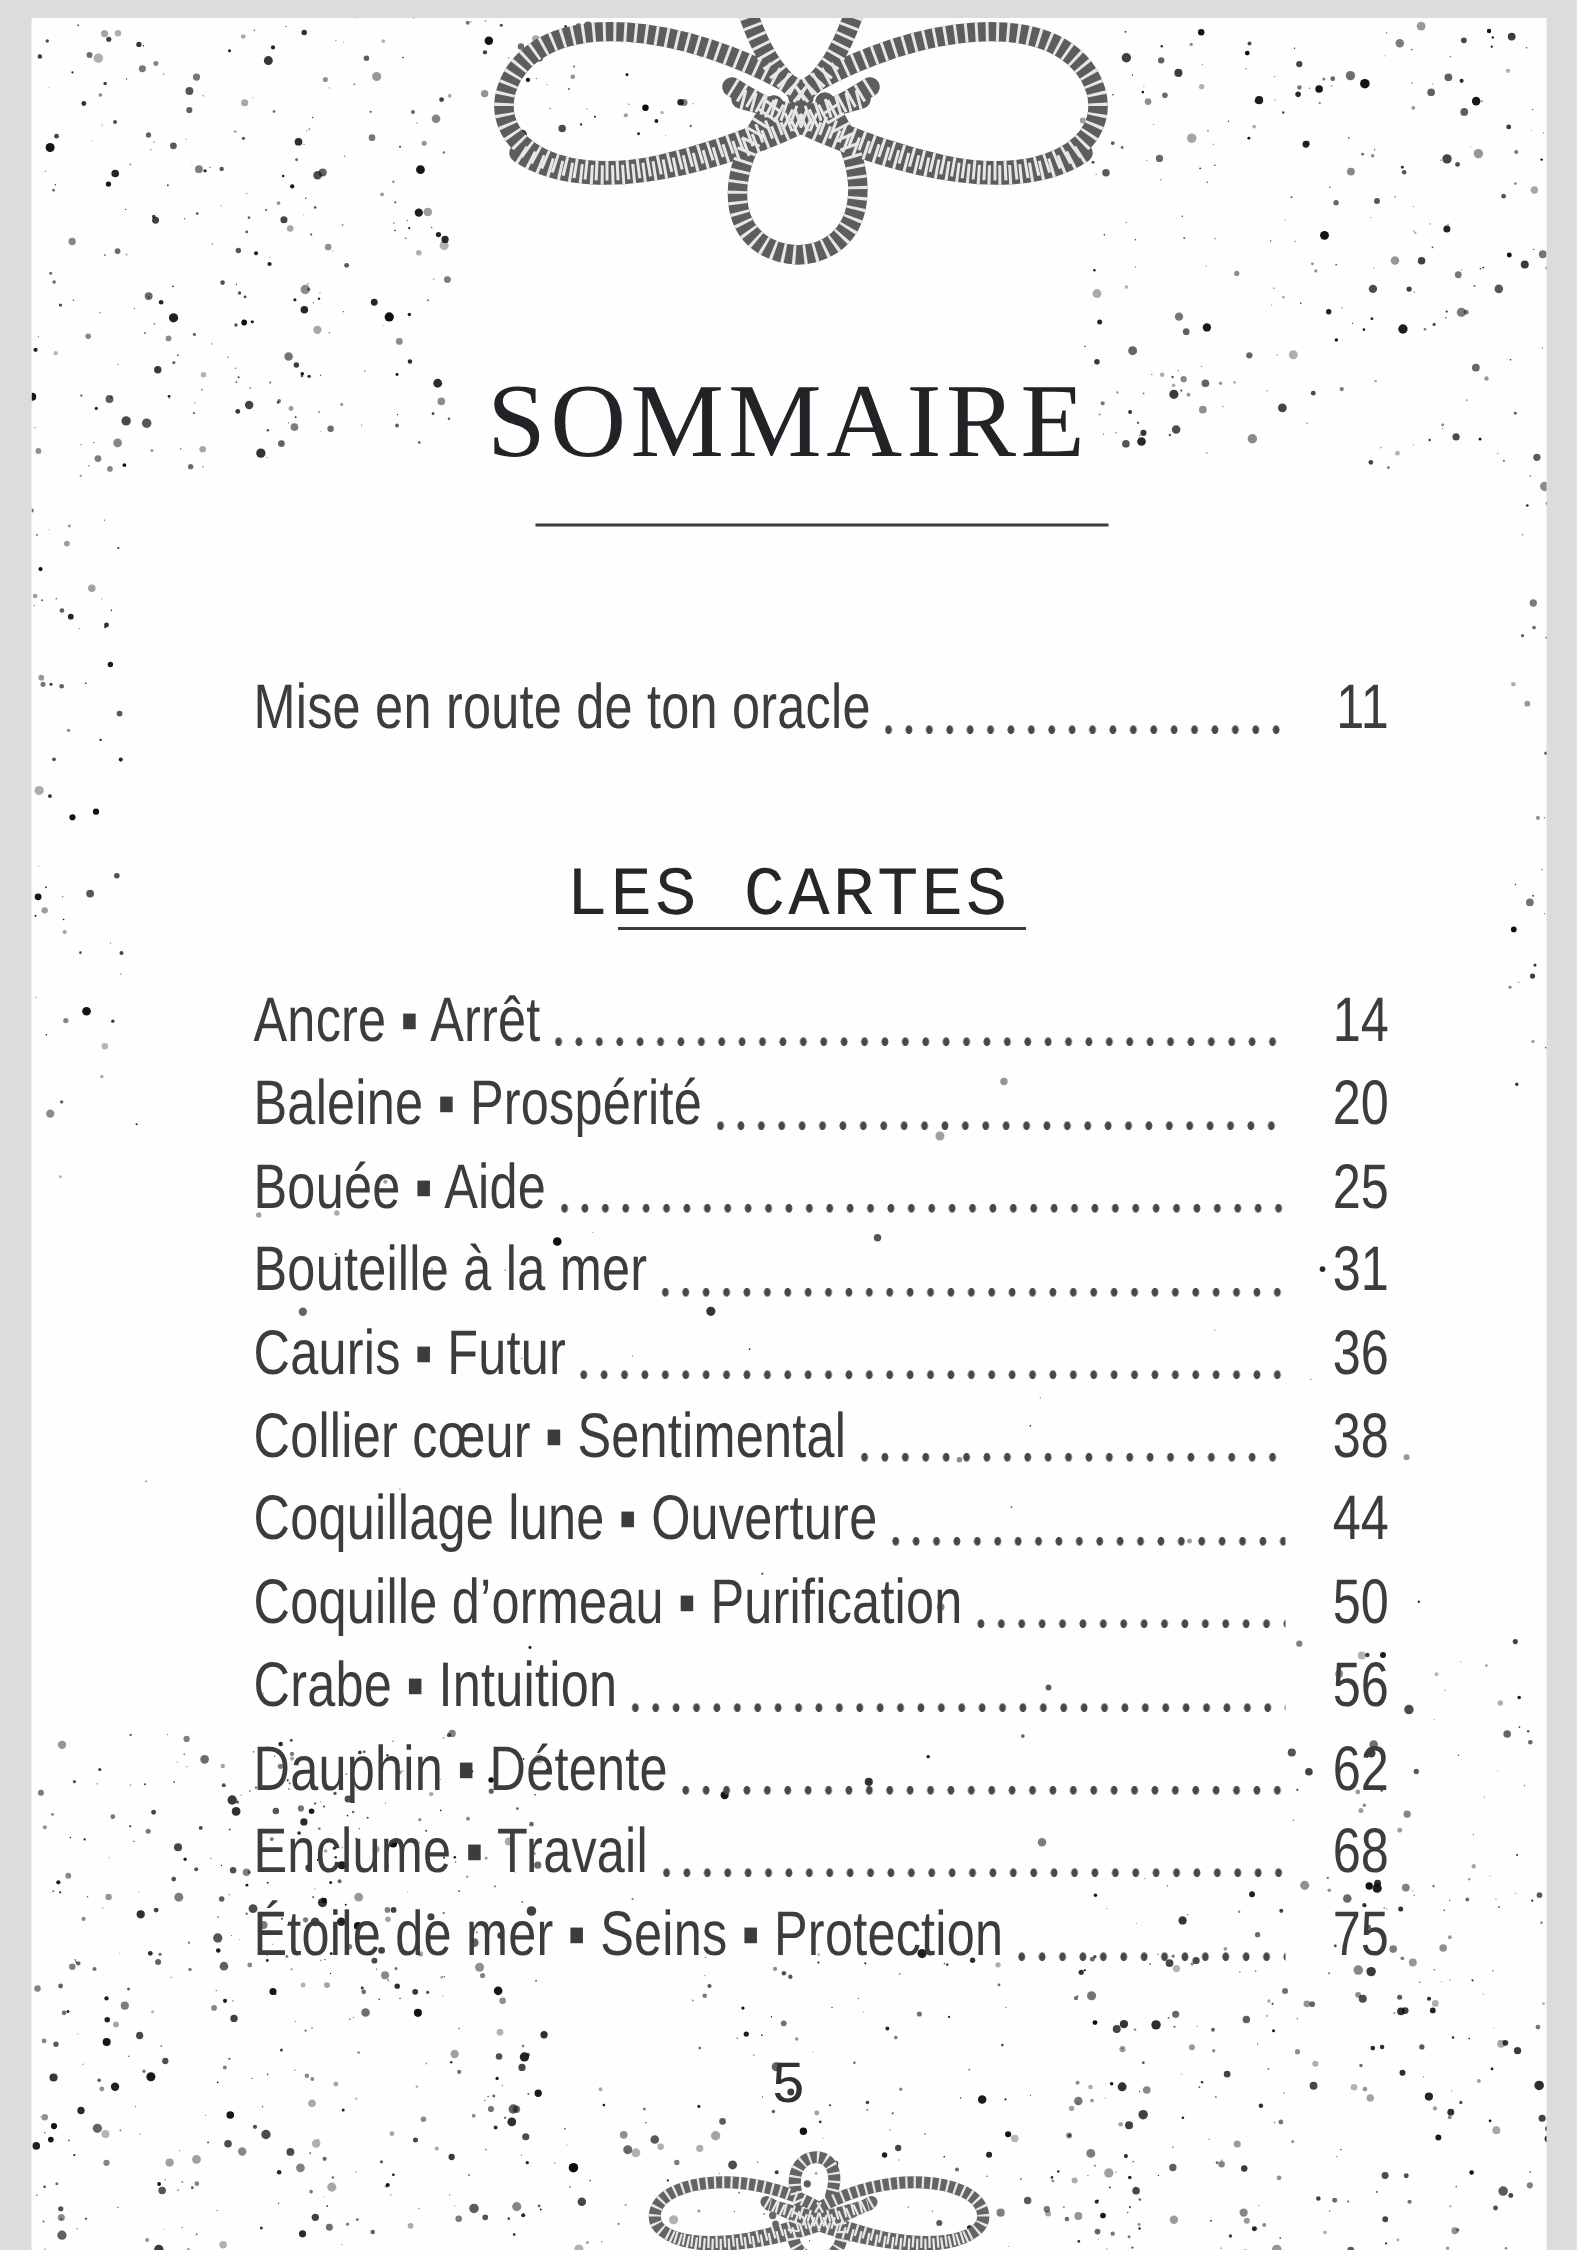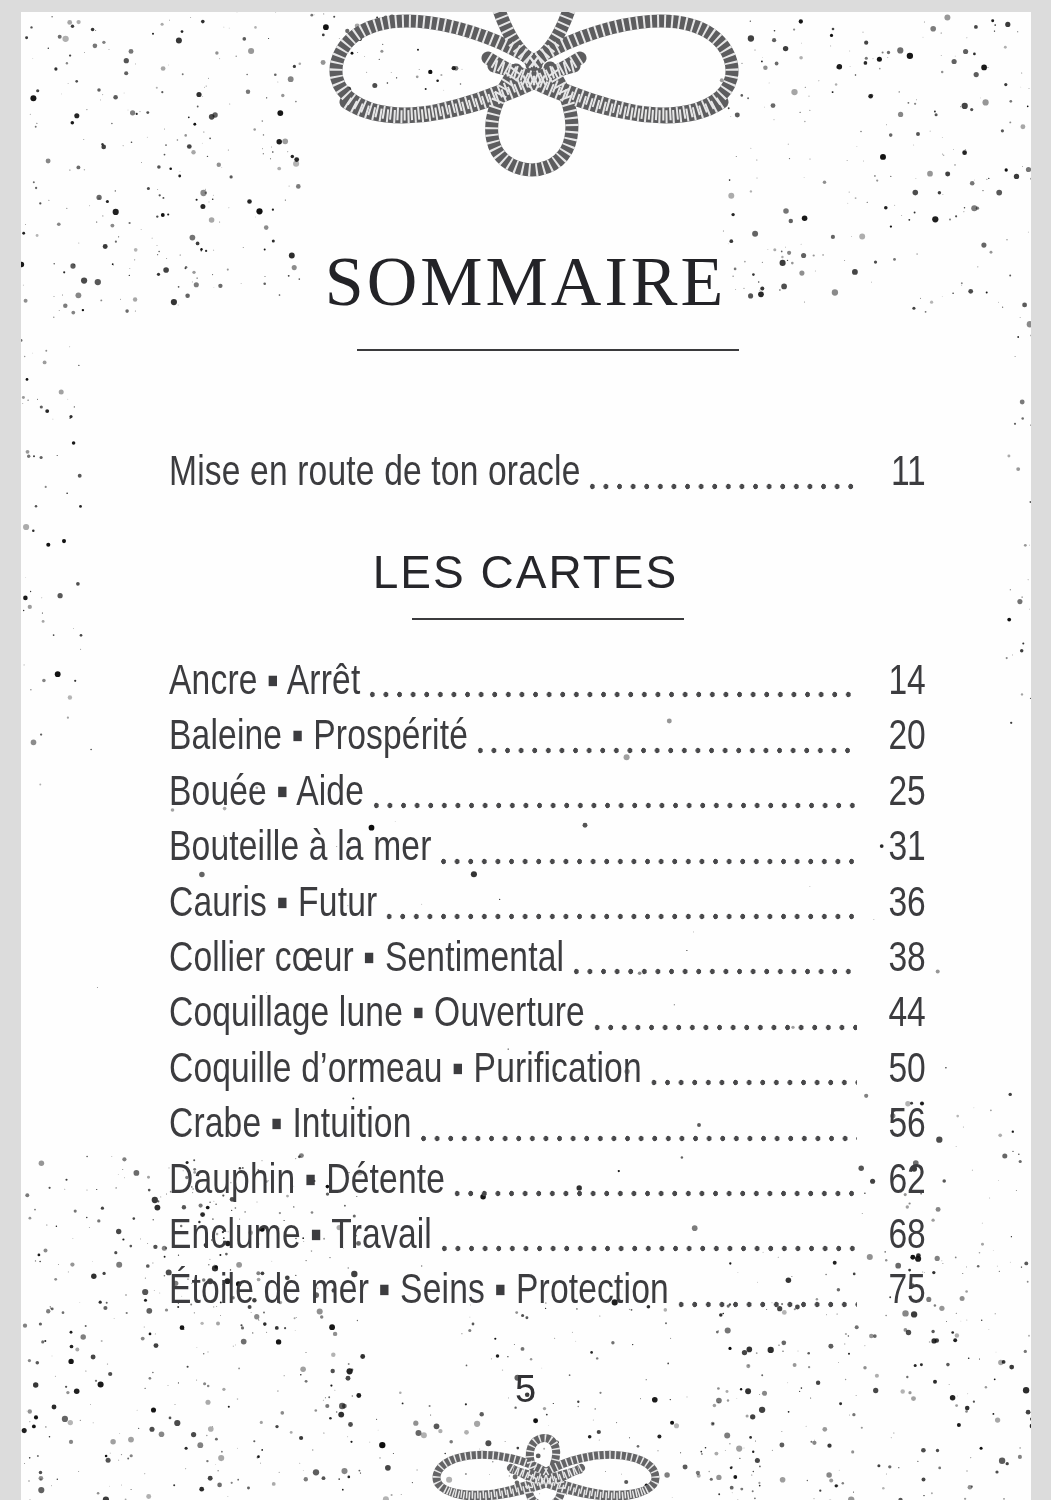--- a/index.html
+++ b/index.html
@@ -18,22 +18,22 @@
   .rope-sm-hatch{stroke:#ffffff;stroke-width:8;fill:none;stroke-linecap:butt;stroke-dasharray:1.5 4;opacity:.85;}
 
   #main-title{
     position:absolute;z-index:3;left:0;right:0;top:234px;margin:0;
     text-align:center;font-family:"Liberation Serif",serif;font-weight:400;
     font-size:70px;line-height:72px;letter-spacing:3px;color:#232327;
   }
   #title-rule{position:absolute;z-index:3;left:336px;top:337px;width:382px;height:2px;background:#3b3b3d;}
 
   #section-heading{
-    position:absolute;z-index:3;left:0;right:0;top:534px;margin:0;
-    text-align:center;font-family:Liberation Sans, sans-serif;font-weight:400;
+    position:absolute;z-index:3;left:0;right:0;top:559px;margin:0;
+    text-align:center;font-family:Liberation Mono, monospace;font-weight:400;
     font-size:46px;line-height:52px;letter-spacing:2px;color:#26262a;
   }
   #section-rule{position:absolute;z-index:3;left:391px;top:606px;width:272px;height:2px;background:#3b3b3d;}
 
   .toc-scale{
     position:absolute;z-index:3;left:148px;width:946px;
     transform:scaleX(.8);transform-origin:left top;
     font-size:42px;color:#3c3c3f;
   }
   #intro-block{top:428px;}

